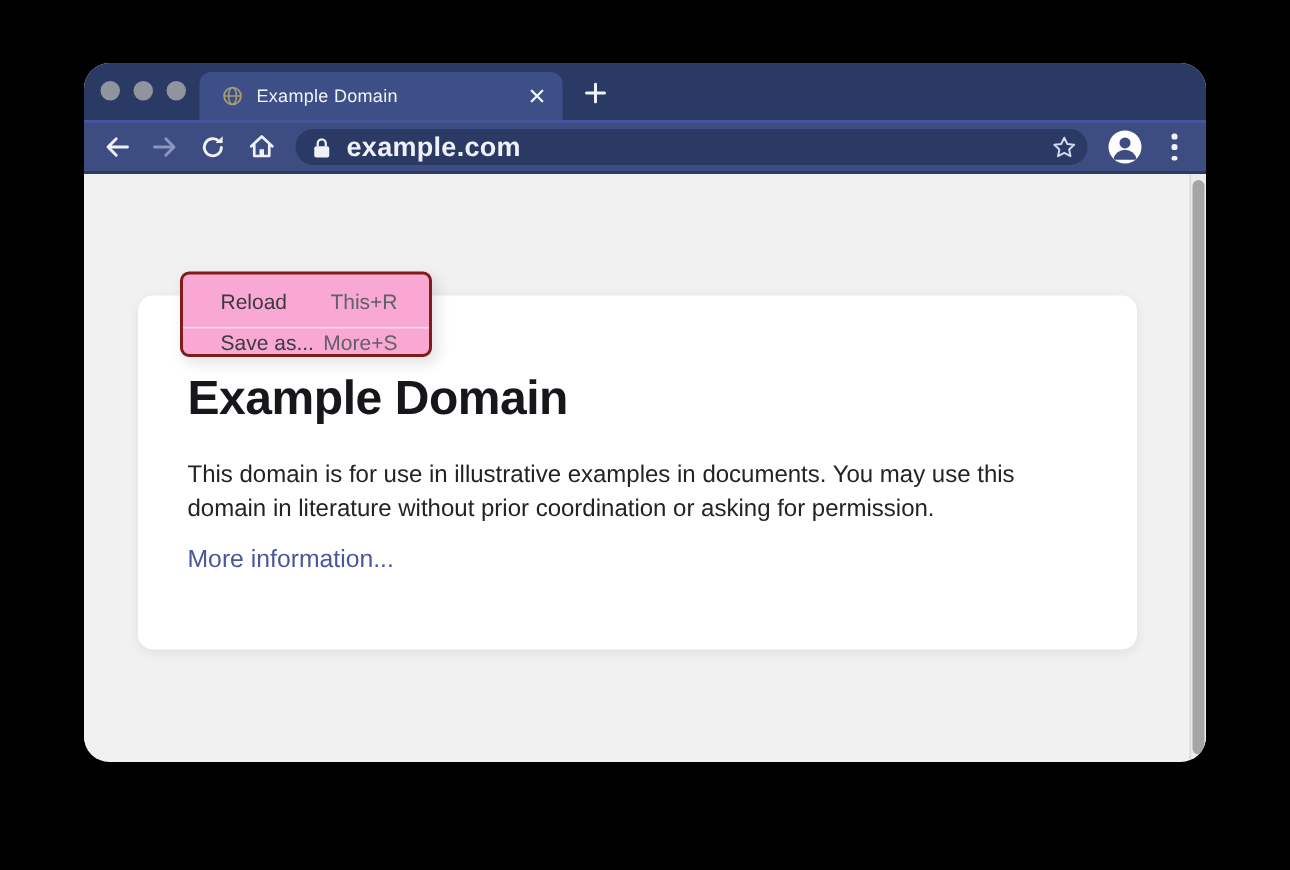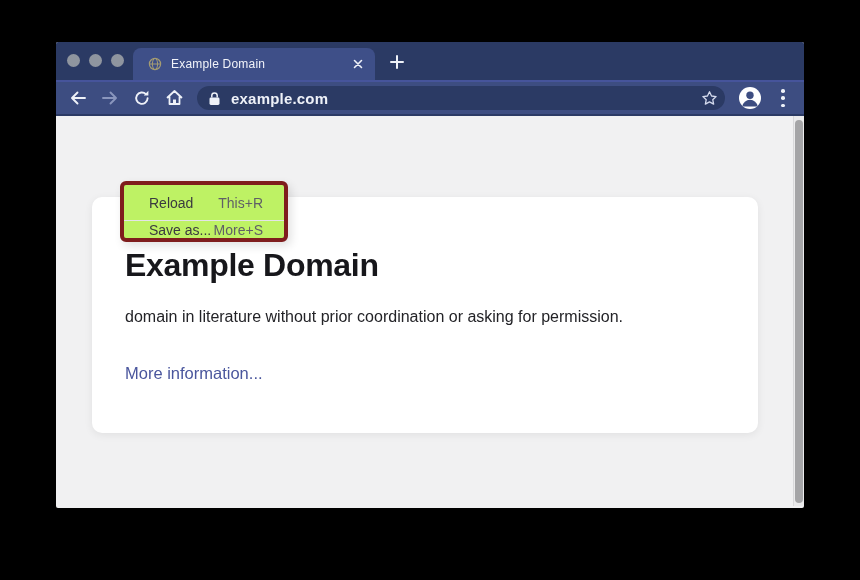--- a/index.html
+++ b/index.html
@@ -1,20 +1,20 @@
 <!DOCTYPE html>
 <html><head>
 <meta charset="utf-8">
 <style>
   * { margin:0; padding:0; box-sizing:border-box; }
   html,body { width:860px; height:580px; background:#000; overflow:hidden;
               font-family:"Liberation Sans", sans-serif; }
 
   .window { position:absolute; left:56px; top:42px; width:748px; height:466px;
-            border-radius:2px; overflow:hidden; background:#f1f1f2;
+            border-radius:17px; overflow:hidden; background:#f1f1f2;
             box-shadow:0 10px 30px rgba(0,0,0,.5); }
 
   
   .titlebar { position:relative; height:38px; background:#2b3a64; }
   .traffic { position:absolute; top:12px; left:11px; display:flex; gap:9px; }
   .traffic span { width:13px; height:13px; border-radius:50%; background:#8f959f; display:block; }
 
   .tab { position:absolute; left:77px; top:6px; width:242px; height:32px;
          background:#3e4f88; border-radius:8px 8px 0 0; display:flex; align-items:center; }
   .tab .favicon { margin-left:15px; width:14px; height:14px; flex:none; }
@@ -30,21 +30,21 @@
   .toolbar { position:relative; height:36px; background:#3d4d81;
              border-top:2px solid #46549b; border-bottom:2px solid #2b3a64;
              display:flex; align-items:center; }
   .nav-btn { width:24px; height:24px; display:flex; align-items:center; justify-content:center; flex:none; }
   .nav-btn:first-child { margin-left:10px; }
   .nav-btn + .nav-btn { margin-left:8px; }
 
   .omnibox { position:absolute; left:141px; top:4px; width:528px; height:24px;
              background:#2b3a64; border-radius:12px; display:flex; align-items:center; }
   .omnibox .lock { margin-left:11px; width:13px; height:15px; flex:none; }
-  .omnibox .url { margin-left:10px; font-size:15px; font-weight:bold; color:#eef1f8; letter-spacing:.2px; }
+  .omnibox .url { margin-left:10px; font-size:18px; font-weight:bold; color:#eef1f8; letter-spacing:.2px; }
   .omnibox .star { margin-left:auto; margin-right:7px; width:17px; height:17px; flex:none; }
 
   .avatar { position:absolute; left:683px; top:5px; width:22px; height:22px;
             border-radius:50%; background:#fff; overflow:hidden; }
   .dots { position:absolute; left:725px; top:7px; width:4px; height:18px;
           display:flex; flex-direction:column; justify-content:space-between; }
   .dots i { width:3.5px; height:3.5px; border-radius:50%; background:#eef1f8; display:block; }
 
   
   .content { position:relative; height:390px; background:#f1f1f2; overflow:hidden; }
@@ -57,21 +57,21 @@
   .card { position:absolute; left:36px; top:81px; width:666px; height:236px;
           background:#fff; border-radius:10px; box-shadow:0 2px 8px rgba(0,0,0,.07); }
   .card h1 { position:absolute; left:33px; top:49px; font-size:32px; line-height:38px;
              font-weight:bold; color:#17171b; letter-spacing:-.3px; white-space:nowrap; }
   .card .body { position:absolute; left:33px; top:108px; font-size:16px; line-height:23px;
                 color:#232327; white-space:nowrap; }
   .card .more { position:absolute; left:33px; top:165px; font-size:16.5px; line-height:23px;
                 color:#4a569d; text-decoration:none; white-space:nowrap; }
 
   .ctx-menu { position:absolute; left:64px; top:65px; width:168px;
-              background:#bef264; border:4px solid #7f1d1d; border-radius:6px;
+              background:#f9a8d4; border:2px solid #7f1d1d; border-radius:6px;
               box-shadow:3px 4px 10px rgba(0,0,0,.12); overflow:hidden; }
   .ctx-item { height:35px; display:flex; align-items:center;
               padding:0 21px 0 25px; justify-content:space-between; cursor:default; }
   .ctx-item + .ctx-item { border-top:1px solid #e4e4e7; height:18px; }
   .ctx-label { font-size:14px; color:#3a3a3f; }
   .ctx-shortcut { font-size:14px; color:#606066; }
 
   svg { display:block; }
 </style>
 </head>
@@ -154,20 +154,21 @@
       <i></i>
       <i></i>
     </div>
   </div>
 
   <div class="content">
 
     <div class="card">
       <h1>Example Domain</h1>
       <div class="body">
+        <div>This domain is for use in illustrative examples in documents. You may use this</div>
         <div>domain in literature without prior coordination or asking for permission.</div>
       </div>
       <a class="more" href="#">More information...</a>
     </div>
 
     <div class="ctx-menu">
       <div class="ctx-item">
         <span class="ctx-label">Reload</span>
         <span class="ctx-shortcut">This+R</span>
       </div>

